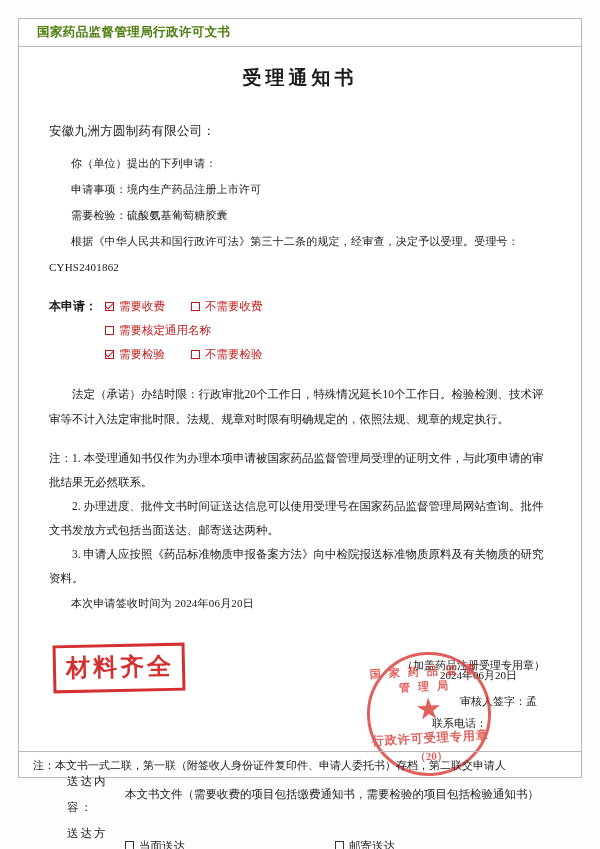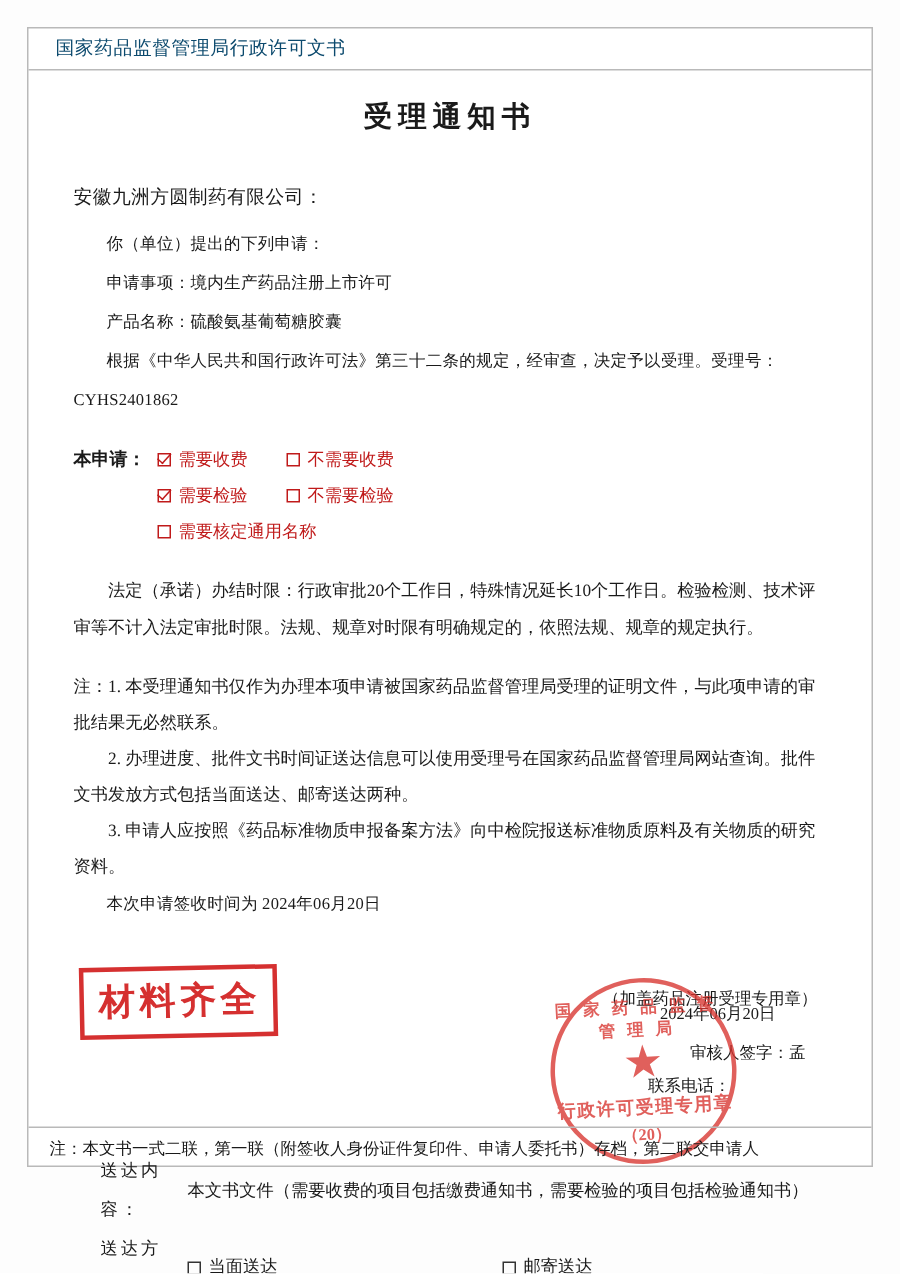--- a/index.html
+++ b/index.html
@@ -32,23 +32,23 @@
   .header-band {
     height: 28px;
     border-bottom: 1px solid #b9b9b9;
     display: flex;
     align-items: center;
     padding-left: 18px;
     box-sizing: border-box;
   }
   .header-band .org {
     font-size: 12.5px;
-    font-weight: normal;
+    font-weight: bold;
     letter-spacing: 0.4px;
-    color: #0c4a6e;
+    color: #4d7c0f;
   }
   .doc-title {
     text-align: center;
     font-size: 19px;
     font-weight: bold;
     letter-spacing: 4px;
     margin-top: 18px;
     margin-bottom: 6px;
   }
   .body-area {
@@ -308,21 +308,21 @@
 
       <div class="addressee">安徽九洲方圆制药有限公司：</div>
 
       <p class="para">你（单位）提出的下列申请：</p>
 
       <p class="para">
         <span>申请事项：</span><span>境内生产药品注册上市许可</span>
       </p>
 
       <p class="para">
-        <span>产品名称：</span><span>硫酸氨基葡萄糖胶囊</span>
+        <span>需要检验：</span><span>硫酸氨基葡萄糖胶囊</span>
       </p>
 
       <p class="para">根据《中华人民共和国行政许可法》第三十二条的规定，经审查，决定予以受理。受理号：CYHS2401862</p>
 
       <div class="checks">
         <span class="check-title">本申请：</span>
         <span class="check-rows">
 
           <span class="check-row">
             <span class="chk red">
@@ -330,33 +330,33 @@
               <span class="lbl-red">需要收费</span>
             </span>
             <span class="chk red">
               <span class="box"></span>
               <span class="lbl-red">不需要收费</span>
             </span>
           </span>
 
           <span class="check-row">
             <span class="chk red">
+              <span class="box"></span>
+              <span class="lbl-red">需要核定通用名称</span>
+            </span>
+          </span>
+
+          <span class="check-row">
+            <span class="chk red">
               <span class="box checked"></span>
               <span class="lbl-red">需要检验</span>
             </span>
             <span class="chk red">
               <span class="box"></span>
               <span class="lbl-red">不需要检验</span>
-            </span>
-          </span>
-
-          <span class="check-row">
-            <span class="chk red">
-              <span class="box"></span>
-              <span class="lbl-red">需要核定通用名称</span>
             </span>
           </span>
 
         </span>
       </div>
 
       <div class="legal">
         <p class="para-tight">法定（承诺）办结时限：行政审批20个工作日，特殊情况延长10个工作日。检验检测、技术评审等不计入法定审批时限。法规、规章对时限有明确规定的，依照法规、规章的规定执行。</p>
       </div>
 

